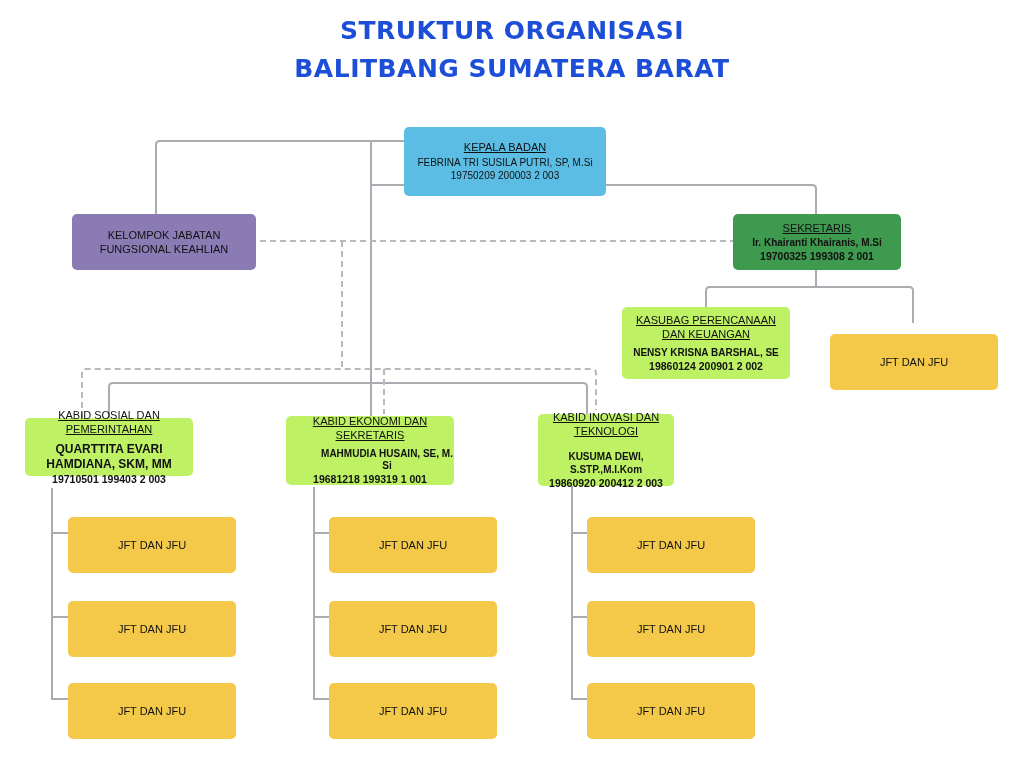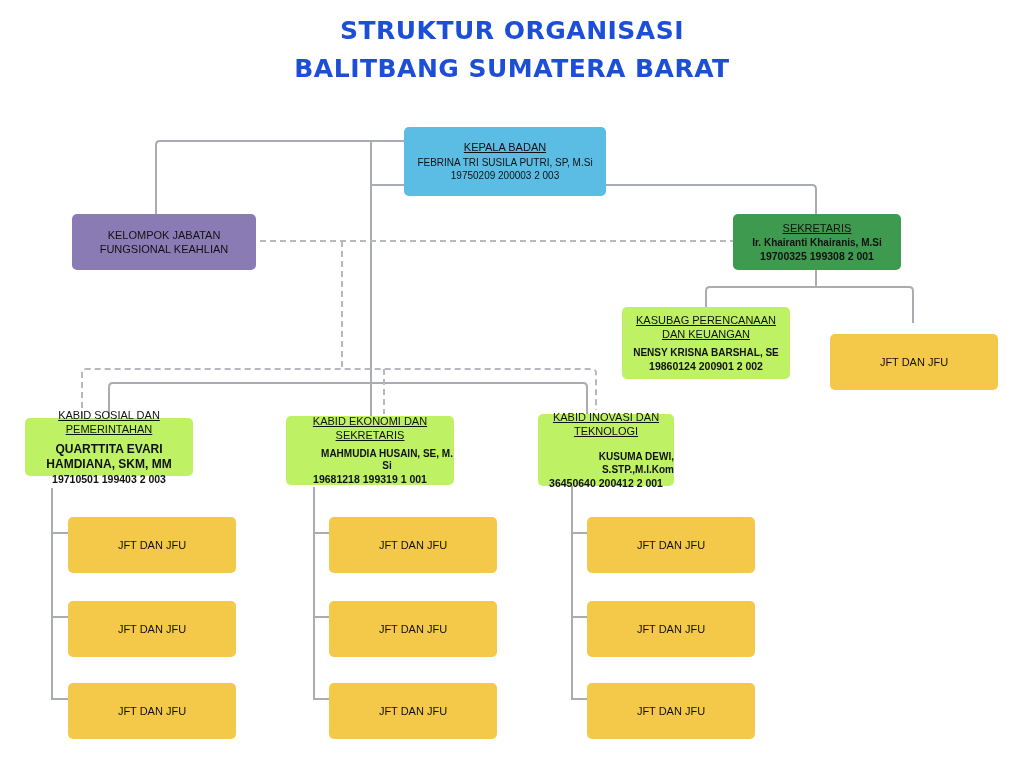--- a/index.html
+++ b/index.html
@@ -105,22 +105,22 @@
 <div class="box red" style="left:286px; top:416px; width:168px; height:69px;">
   <div class="role">KABID EKONOMI DAN</div>
   <div class="role">SEKRETARIS</div>
   <div class="name" style="margin-top:5px;padding-left:34px;">MAHMUDIA HUSAIN, SE, M. Si</div>
   <div class="nip">19681218 199319 1 001</div>
 </div>
 
 <div class="box red" style="left:538px; top:414px; width:136px; height:72px;">
   <div class="role">KABID INOVASI DAN</div>
   <div class="role">TEKNOLOGI</div>
-  <div class="name" style="margin-top:13px;text-align:right;">KUSUMA DEWI, S.STP.,M.I.Kom</div>
-  <div class="nip">36450640 200412 2 001</div>
+  <div class="name" style="margin-top:13px;">KUSUMA DEWI, S.STP.,M.I.Kom</div>
+  <div class="nip">19860920 200412 2 003</div>
 </div>
 
 <div class="box yellow" style="left:68px; top:506px; width:168px; height:56px;">
   <div class="plain">JFT DAN JFU</div>
 </div>
 <div class="box yellow" style="left:68px; top:590px; width:168px; height:56px;">
   <div class="plain">JFT DAN JFU</div>
 </div>
 <div class="box yellow" style="left:68px; top:672px; width:168px; height:56px;">
   <div class="plain">JFT DAN JFU</div>

